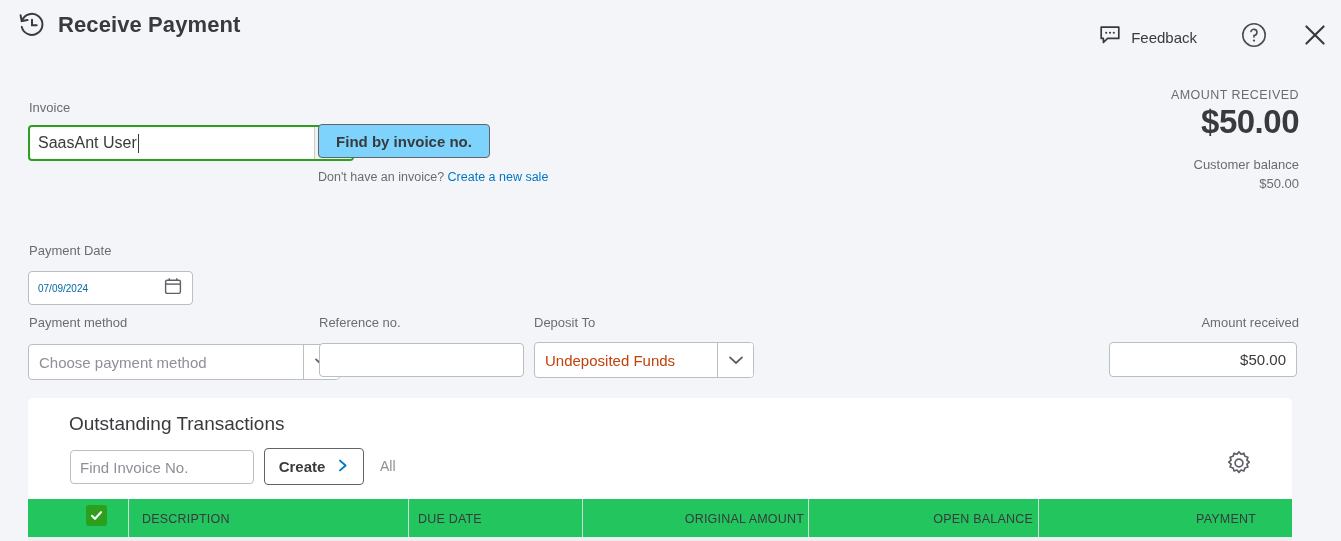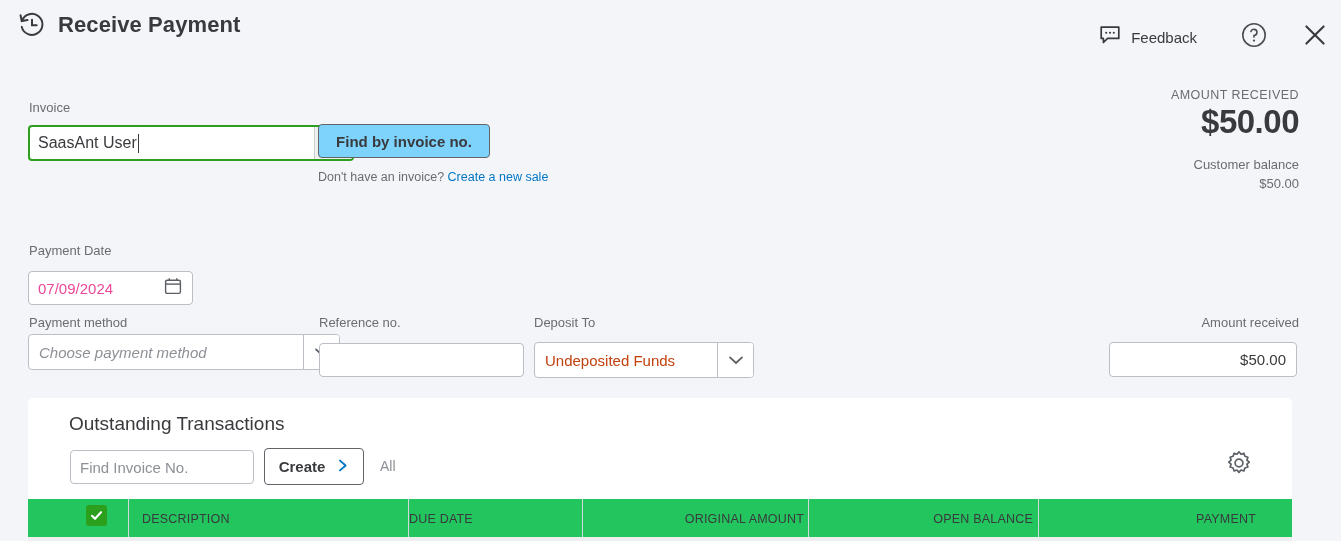--- a/index.html
+++ b/index.html
@@ -203,30 +203,30 @@
     border: 1px solid #babec5;
     border-radius: 4px;
     background: #fff;
     display: flex; align-items: center;
   }
   #payment-date-value {
     flex: 1 1 auto;
     border: none; outline: none;
     background: transparent;
     font-family: "Liberation Sans", sans-serif;
-    font-size: 15px;
-    color: #ec4899;
+    font-size: 10px;
+    color: #0369a1;
     padding-left: 9px;
     width: 100%;
   }
   .cal-icon { width: 18px; height: 18px; margin-right: 10px; cursor: pointer; }
 
   
   #payment-method-label { position: absolute; left: 29px; top: 315px; }
-  #payment-method-combo { position: absolute; left: 28px; top: 334px; width: 312px; font-style: italic; }
+  #payment-method-combo { position: absolute; left: 28px; top: 344px; width: 312px; }
   #reference-label { position: absolute; left: 319px; top: 315px; }
   #reference-input { position: absolute; left: 319px; top: 343px; width: 205px; }
   #deposit-label { position: absolute; left: 534px; top: 315px; }
   #deposit-combo { position: absolute; left: 534px; top: 342px; width: 220px; }
 
   #amount-received-label {
     position: absolute;
     right: 42px; top: 315px;
   }
   #amount-received-input {
@@ -318,21 +318,21 @@
   }
   #select-all-checkbox {
     width: 21px; height: 21px;
     background: #2ca01c;
     border-radius: 3px;
     display: flex; align-items: center; justify-content: center;
     cursor: pointer;
   }
   .check-glyph { width: 13px; height: 13px; display: block; }
   #th-description { width: 280px; padding-left: 13px; }
-  #th-duedate { width: 174px; }
+  #th-duedate { width: 174px; padding-left: 9px; }
   #th-original { width: 226px; justify-content: flex-end; padding-right: 4px; }
   #th-openbalance { width: 230px; justify-content: flex-end; padding-right: 5px; }
   #th-payment { flex: 1 1 auto; justify-content: flex-end; padding-right: 36px; }
 </style>
 </head>
 <body>
 
 <div id="header">
 
   <div id="header-left">

